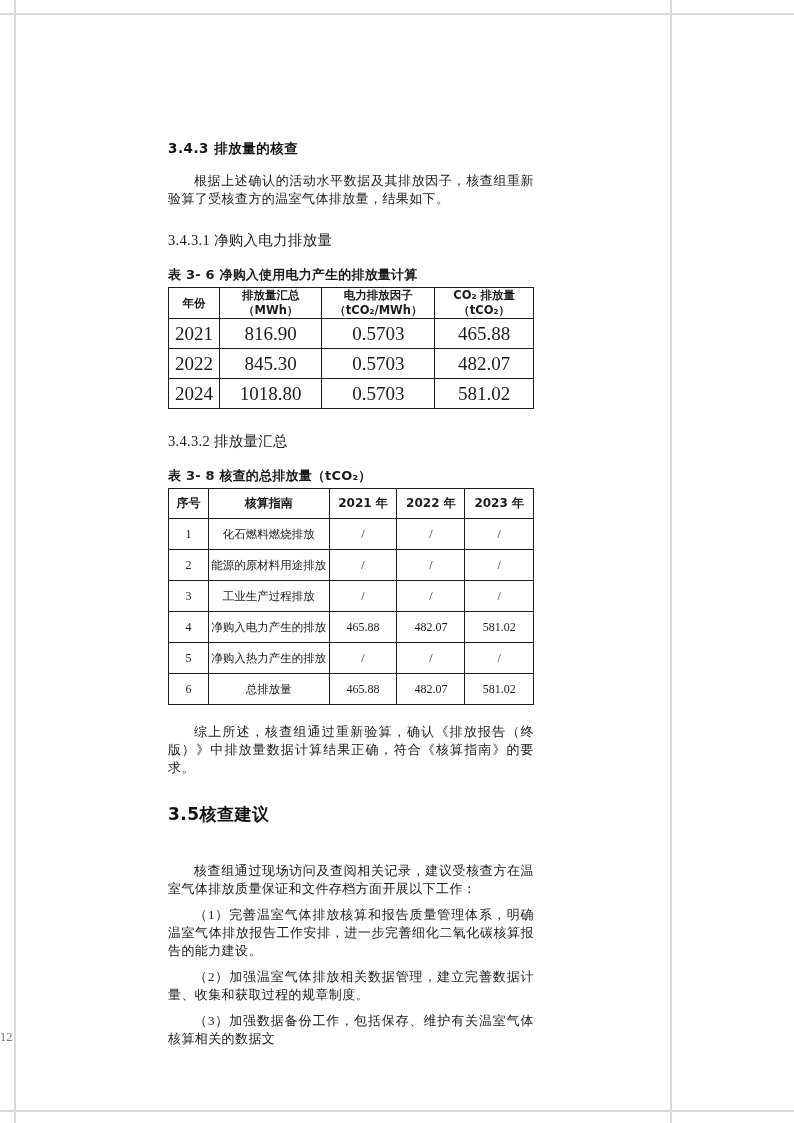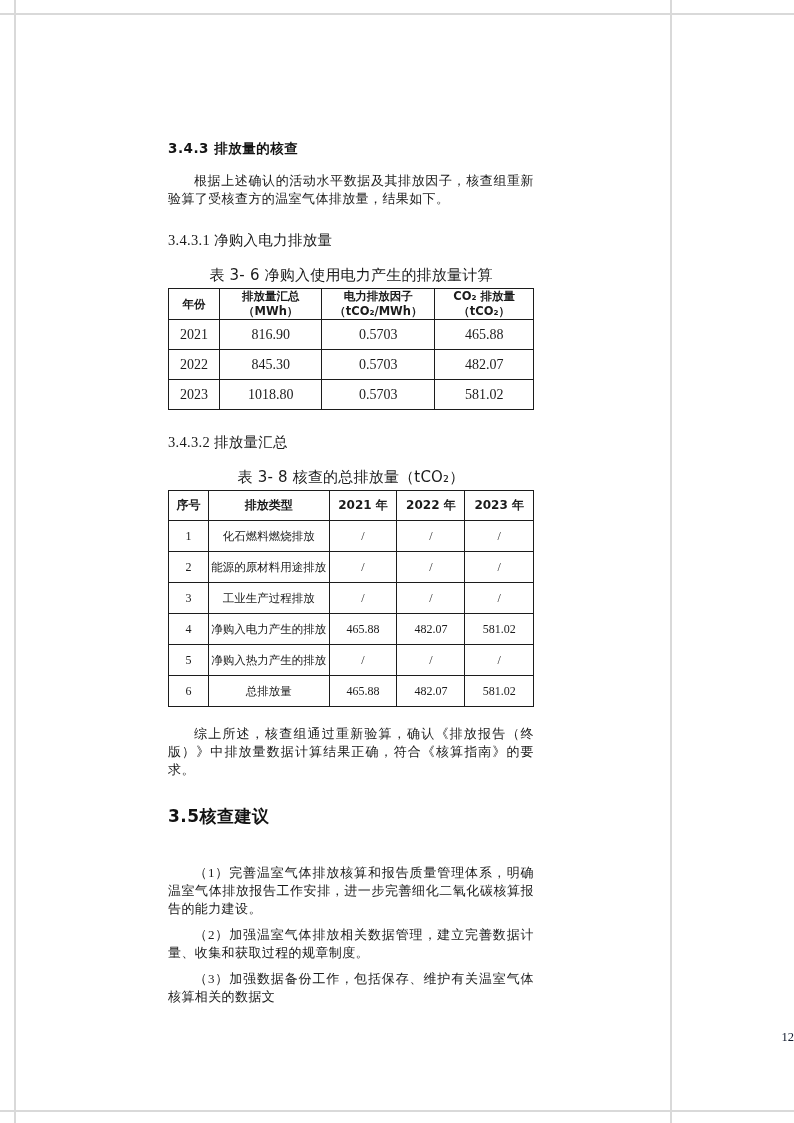--- a/index.html
+++ b/index.html
@@ -48,23 +48,22 @@
     letter-spacing: 0.4px;
   }
   .subhead {
     font-size: 14.5px;
     line-height: 28px;
     margin: 18px 0 12px 0;
     letter-spacing: 0.3px;
   }
   .tbl-caption {
     font-family: "DejaVu Sans", "Liberation Sans", sans-serif;
-    font-weight: normal;
-    font-size: 15px;
-    text-align: center;
+    font-weight: bold;
+    font-size: 13px;
     margin: 0 0 3px 0;
     letter-spacing: 0.2px;
   }
   table {
     border-collapse: collapse;
     width: 100%;
     font-size: 12px;
     font-family: "Liberation Serif", "DejaVu Serif", serif;
     border-radius: 8px;
   }
@@ -74,38 +73,38 @@
     text-align: center;
     padding: 0;
     height: 29px;
     font-weight: normal;
   }
   table th {
     font-family: "DejaVu Sans", "Liberation Sans", sans-serif;
     font-weight: bold;
     font-size: 11.5px;
   }
-  table.t1 td { font-size: 14px; }
+  table.t1 td { font-size: 19px; }
   table.t2 th { font-size: 12px; }
   table.t2 td { font-size: 12px; }
   table.t2 td.left-cell {
     font-family: "DejaVu Sans", "Liberation Sans", sans-serif;
     font-size: 11.5px;
     text-align: center;
   }
   table.t2 td { height: 30px; }
   .pagenum {
     position: absolute;
     bottom: 78px;
     left: 0;
     width: 794px;
-    text-align: right;
+    text-align: left;
     font-size: 12.5px;
     font-family: "Liberation Serif", "DejaVu Serif", serif;
-    color: #0f172a;
+    color: #737373;
   }
   .edge-l, .edge-r, .edge-t, .edge-b {
     position: absolute;
     background: #d9d9d9;
   }
   .edge-l { left: 14px; top: 0; width: 2px; height: 1123px; }
   .edge-r { right: 12px; top: 0; width: 2px; height: 1123px; }
   .edge-t { left: 0; top: 13px; height: 2px; width: 794px; }
   .edge-b { left: 0; bottom: 11px; height: 2px; width: 794px; }
   .t2wrap { margin-top: 2px; }
@@ -145,37 +144,37 @@
         <td>0.5703</td>
         <td>465.88</td>
       </tr>
       <tr>
         <td>2022</td>
         <td>845.30</td>
         <td>0.5703</td>
         <td>482.07</td>
       </tr>
       <tr>
-        <td>2023</td>
+        <td>2024</td>
         <td>1018.80</td>
         <td>0.5703</td>
         <td>581.02</td>
       </tr>
     </tbody>
   </table>
 
   <div class="subhead">3.4.3.2 排放量汇总</div>
 
   <div class="tbl-caption">表 3- 8 核查的总排放量（tCO₂）</div>
 
   <table class="t2 t2wrap">
     <thead>
       <tr>
         <th style="width:11%">序号</th>
-        <th style="width:33%">排放类型</th>
+        <th style="width:33%">核算指南</th>
         <th style="width:18.6%">2021 年</th>
         <th style="width:18.6%">2022 年</th>
         <th style="width:18.8%">2023 年</th>
       </tr>
     </thead>
     <tbody>
       <tr>
         <td>1</td>
         <td class="left-cell">化石燃料燃烧排放</td>
         <td>/</td>
@@ -219,19 +218,20 @@
       </tr>
     </tbody>
   </table>
 
   <div class="spacer-sm"></div>
 
   <p class="para">综上所述，核查组通过重新验算，确认《排放报告（终版）》中排放量数据计算结果正确，符合《核算指南》的要求。</p>
 
   <h2 class="h2">3.5核查建议</h2>
 
+  <p class="para">核查组通过现场访问及查阅相关记录，建议受核查方在温室气体排放质量保证和文件存档方面开展以下工作：</p>
   <p class="para">（1）完善温室气体排放核算和报告质量管理体系，明确温室气体排放报告工作安排，进一步完善细化二氧化碳核算报告的能力建设。</p>
   <p class="para">（2）加强温室气体排放相关数据管理，建立完善数据计量、收集和获取过程的规章制度。</p>
   <p class="para">（3）加强数据备份工作，包括保存、维护有关温室气体核算相关的数据文</p>
 
 </div>
 
 <div class="pagenum">12</div>
 
 </body></html>

